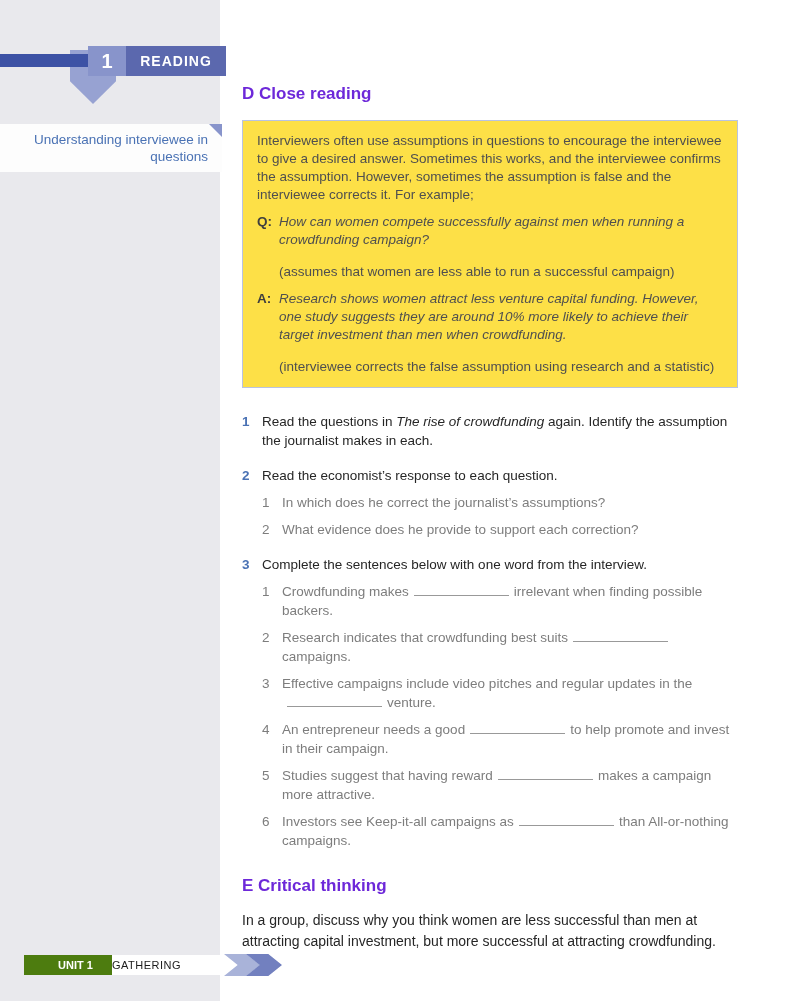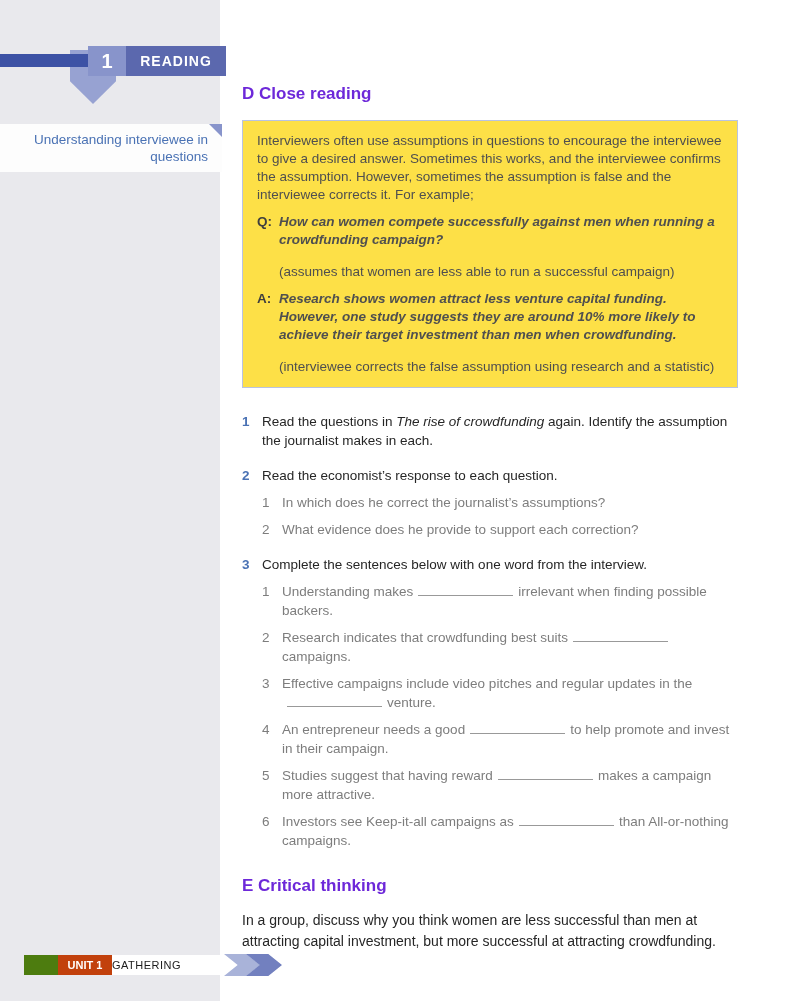--- a/index.html
+++ b/index.html
@@ -25,39 +25,39 @@
 
   
   .content { position:absolute; left:242px; top:84px; width:496px; }
   .sec-title { color:#6d28d9; font-size:17px; font-weight:bold; margin:0 0 16px; }
   .sec-title.e-title { margin:26px 0 14px; }
 
   .info-box { border:1px solid #b9c3e2; background:#fde047; padding:11px 14px;
     color:#4f4f4f; font-size:13.5px; line-height:18px; margin-bottom:24px; }
   .qa-row { display:flex; margin-top:9px; }
   .qa-label { font-weight:bold; color:#3f3f3f; width:22px; flex:none; }
-  .qa-text { font-style:italic;font-weight:bold; }
+  .qa-text { font-style:italic; }
   .qa-note { margin:14px 0 0 22px; }
 
   .ex { display:flex; font-size:13.5px; line-height:19px; color:#262626; margin-bottom:16px; }
   .ex-num { color:#4a72b4; font-weight:bold; width:20px; flex:none; }
   .ex-body { flex:1; }
   .sub { display:flex; color:#7d7d7d; margin-top:8px; }
   .sub-num { width:20px; flex:none; }
   .sub-text { flex:1; }
   .blank { display:inline-block; width:95px; height:11px; border-bottom:1px solid #999;
     margin:0 4px; vertical-align:baseline; }
 
   .e-text { font-size:14px; line-height:21px; color:#262626; width:496px; }
 
   
   .footer-page { position:absolute; left:24px; top:955px; width:34px; height:20px; background:#4d7c0f;
     color:#fff; font-size:11px; font-weight:bold; text-align:center; line-height:20px;padding-left:45px; }
-  .footer-unit { position:absolute; left:58px; top:955px; width:54px; height:20px; background:#c2410c;
-    color:#fff; font-size:11px; font-weight:bold; text-align:center; line-height:20px; }
+  .footer-unit { position:absolute; left:58px; top:955px; width:54px; height:20px; background:#4d7c0f;
+    color:#fff; font-size:11px; font-weight:bold; line-height:20px; }
   .footer-section { position:absolute; left:112px; top:955px; width:112px; height:20px; background:#fff;
     color:#1c1c1c; font-size:11px; line-height:20px; padding-left:0; letter-spacing:0.5px; }
   .chevron { position:absolute; top:954px; width:36px; height:22px;
     clip-path:polygon(0 0, 62% 0, 100% 50%, 62% 100%, 0 100%, 38% 50%); }
   .chevron-1 { left:224px; background:#a9b3d9; }
   .chevron-2 { left:246px; background:#7280bf; }
 </style>
 </head>
 <body>
 
@@ -114,21 +114,21 @@
       </div>
     </div>
 
     <div class="ex">
       <span class="ex-num">3</span>
       <div class="ex-body">
         <div>Complete the sentences below with one word from the interview.</div>
 
         <div class="sub">
           <span class="sub-num">1</span>
-          <span class="sub-text"><span>Understanding makes</span><span class="blank" style="margin-left: 5px; margin-right: 5px;"></span><span>irrelevant when finding possible backers.</span></span>
+          <span class="sub-text"><span>Crowdfunding makes</span><span class="blank" style="margin-left: 5px; margin-right: 5px;"></span><span>irrelevant when finding possible backers.</span></span>
         </div>
         <div class="sub">
           <span class="sub-num">2</span>
           <span class="sub-text"><span>Research indicates that crowdfunding best suits</span><span class="blank" style="margin-left: 5px; margin-right: 5px;"></span><span>campaigns.</span></span>
         </div>
         <div class="sub">
           <span class="sub-num">3</span>
           <span class="sub-text"><span>Effective campaigns include video pitches and regular updates in the</span><span class="blank" style="margin-left: 5px; margin-right: 5px;"></span><span>venture.</span></span>
         </div>
         <div class="sub">

